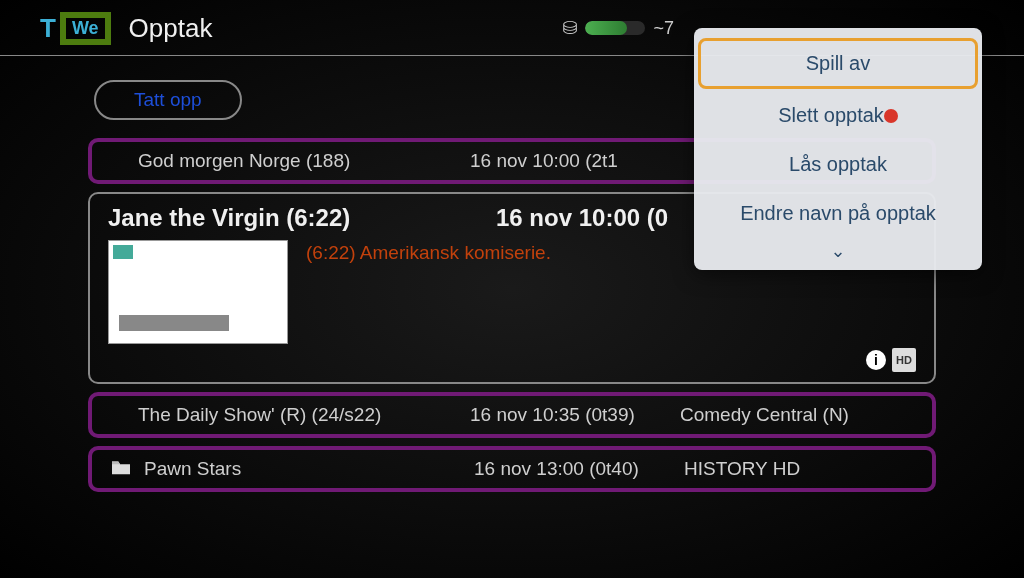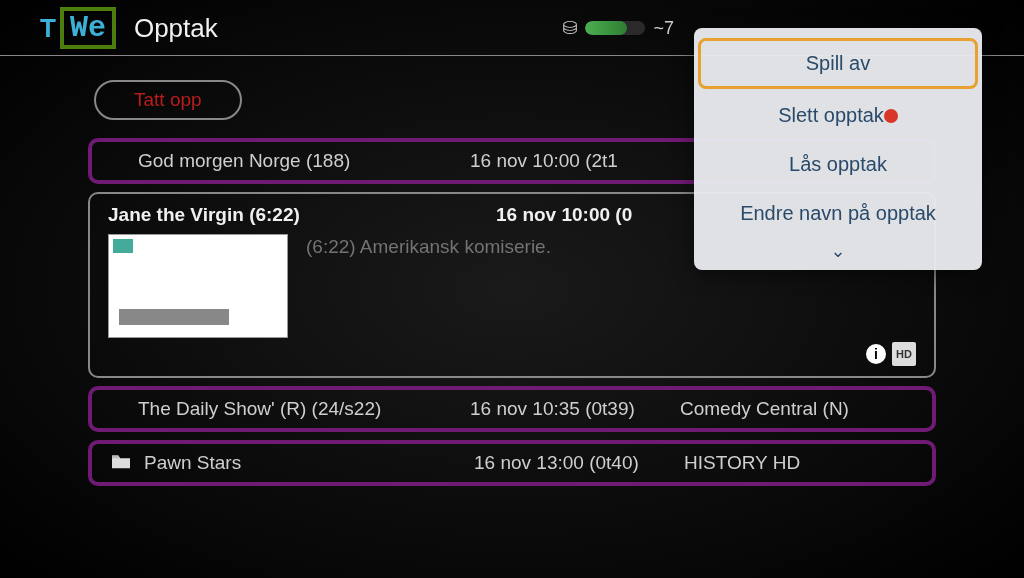--- a/index.html
+++ b/index.html
@@ -31,24 +31,23 @@
     }
     .logo {
       display: flex;
       align-items: center;
       gap: 4px;
       color: #3cb0d6;
       font-size: 26px;
       font-weight: 600;
     }
     .logo-bracket {
-      border: 4px solid #4d7c0f;
+      border: 6px solid #4d7c0f;
       padding: 0 6px;
-      font-size: 30px;
-      font-family: Liberation Mono, monospace;
+      font-size: 18px;
     }
     .page-title {
       font-size: 26px;
       color: #f0f0f0;
       margin-left: 18px;
       font-weight: 400;
     }
     .header-right {
       position: absolute;
       right: 350px;
@@ -86,21 +85,21 @@
     }
 
     .tab-button {
       display: inline-flex;
       align-items: center;
       justify-content: center;
       height: 40px;
       padding: 0 38px;
       border: 2px solid #888;
       border-radius: 20px;
-      color: #b91c1c;
+      color: #1d4ed8;
       font-size: 19px;
       margin-bottom: 18px;
       margin-left: 6px;
     }
 
     .recording-row {
       display: flex;
       align-items: center;
       height: 46px;
       border: 4px solid #701a75;
@@ -122,21 +121,21 @@
 
     .expanded-row {
       border: 2px solid #888;
       border-radius: 10px;
       margin-bottom: 8px;
       padding: 10px 18px 10px 18px;
       color: #f0f0f0;
     }
     .expanded-top {
       display: flex;
-      font-size: 19px;
+      font-size: 24px;
       font-weight: 600;
       margin-bottom: 8px;
     }
     .expanded-top .rec-title { flex: 0 0 388px; padding-left: 0; }
     .expanded-body {
       display: flex;
       gap: 18px;
     }
     .thumb {
       width: 180px;
@@ -155,21 +154,21 @@
       background: #888;
     }
     .thumb-logo {
       position: absolute;
       top: 4px; left: 4px;
       width: 20px; height: 14px;
       background: #4a9;
     }
     .desc {
       font-size: 19px;
-      color: #737373;
+      color: #c2410c;
       line-height: 1.35;
       font-weight: 400;
       flex: 1;
       min-width: 0;
       white-space: nowrap;
       overflow: hidden;
     }
     .expanded-footer {
       display: flex;
       justify-content: flex-end;

